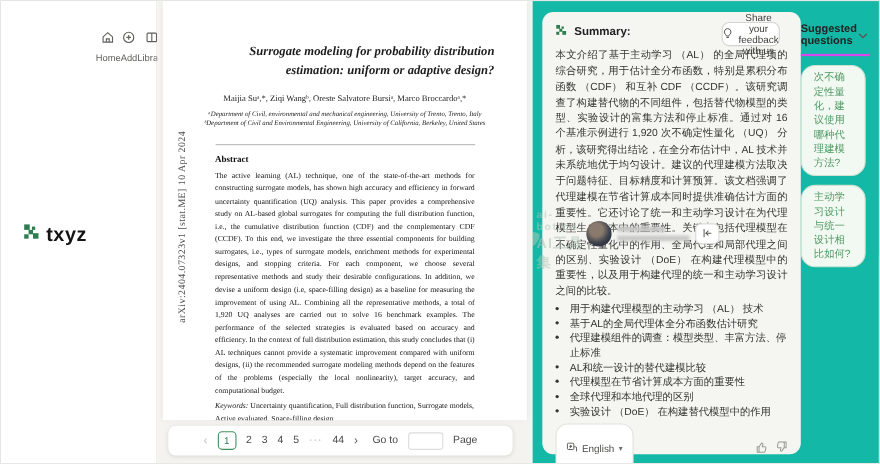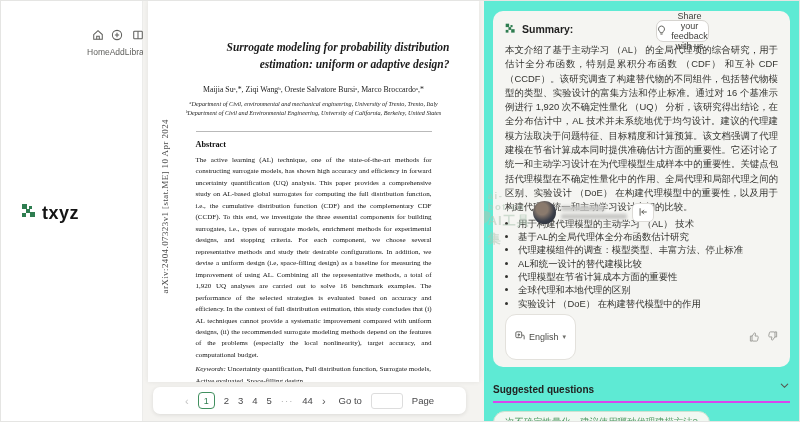--- a/index.html
+++ b/index.html
@@ -69,21 +69,21 @@
     font-size:9.5px; color:#48484a; font-family:"Liberation Sans","DejaVu Sans",sans-serif; }
   .pg-prev { color:#c3c3c3; font-size:11px; cursor:pointer; }
   .pg-next { color:#58585a; font-size:11px; cursor:pointer; }
   .pg-num { cursor:pointer; }
   .pg-active { width:17px; height:17px; border:1px solid #41905f; border-radius:4px; color:#2e7d50;
     display:flex; align-items:center; justify-content:center; font-size:9px; }
   .pg-dots { color:#b0b0b0; letter-spacing:1px; }
   .goto-label { margin-left:4px; }
   .goto-input { width:32px; height:16px; border:1px solid #ddd; border-radius:3px; background:#fff; }
   
-  .rightpanel { flex:1; background:#5eead4; display:flex; flex-direction:column; padding:10px 9px 8px; overflow:hidden; }
+  .rightpanel { flex:1; background:#14b8a6; display:flex; flex-direction:row; padding:10px 9px 8px; overflow:hidden; }
   .summary-card { background:#f5f5f2; border-radius:10px; padding:9px 12px 7px; }
   .summary-head { display:flex; align-items:center; gap:6px; }
   .summary-title { font-size:10.5px; font-weight:bold; color:#1f1f1f; }
   .summary-para { margin-top:5px; font-size:9.4px; line-height:1.52; color:#33332f; text-align:justify; }
   .summary-bullets { margin:2px 0 0 13px; }
   .summary-bullets li { font-size:9.4px; line-height:1.42; color:#33332f; }
   .summary-footer { display:flex; align-items:center; margin-top:4px; }
   .lang-pill { display:flex; align-items:center; gap:4px; background:#fff; border:1px solid #e3e1dc; border-radius:11px;
     padding:16px 9px; font-size:9px; color:#4c4c48; cursor:pointer; }
   .lang-caret { font-size:7px; color:#6e6e6a; }

